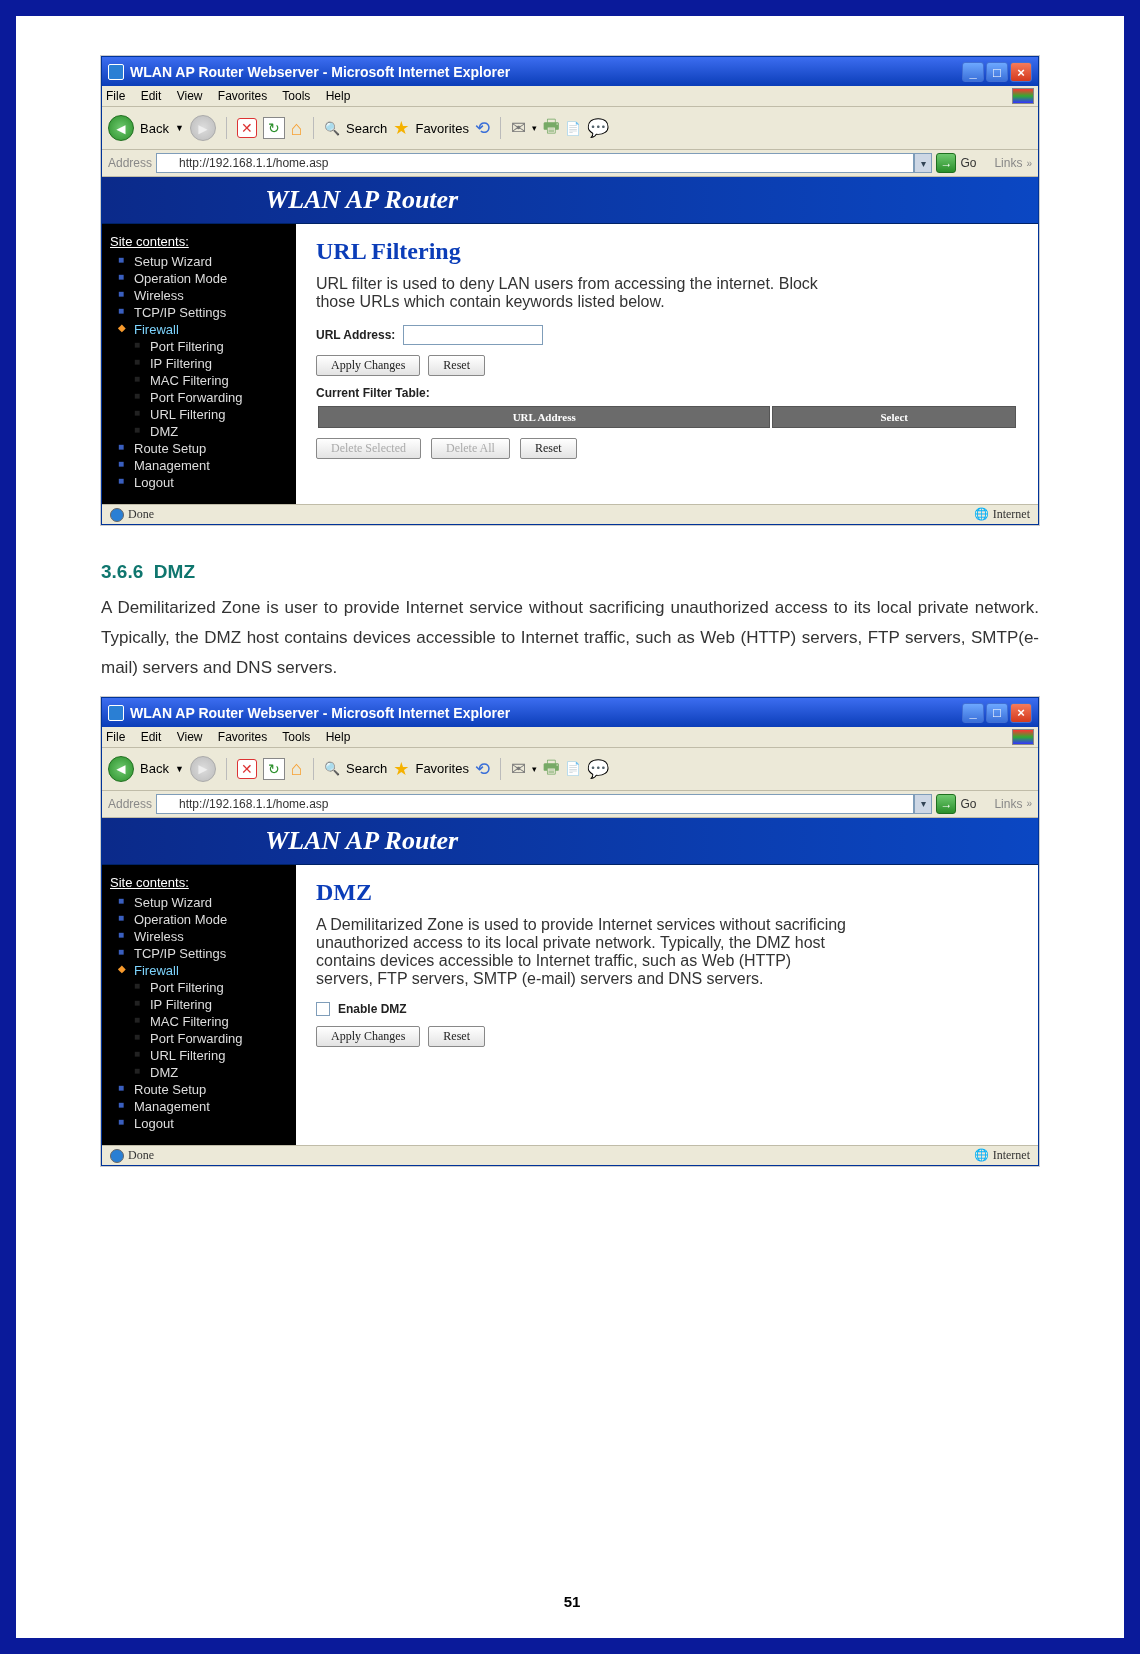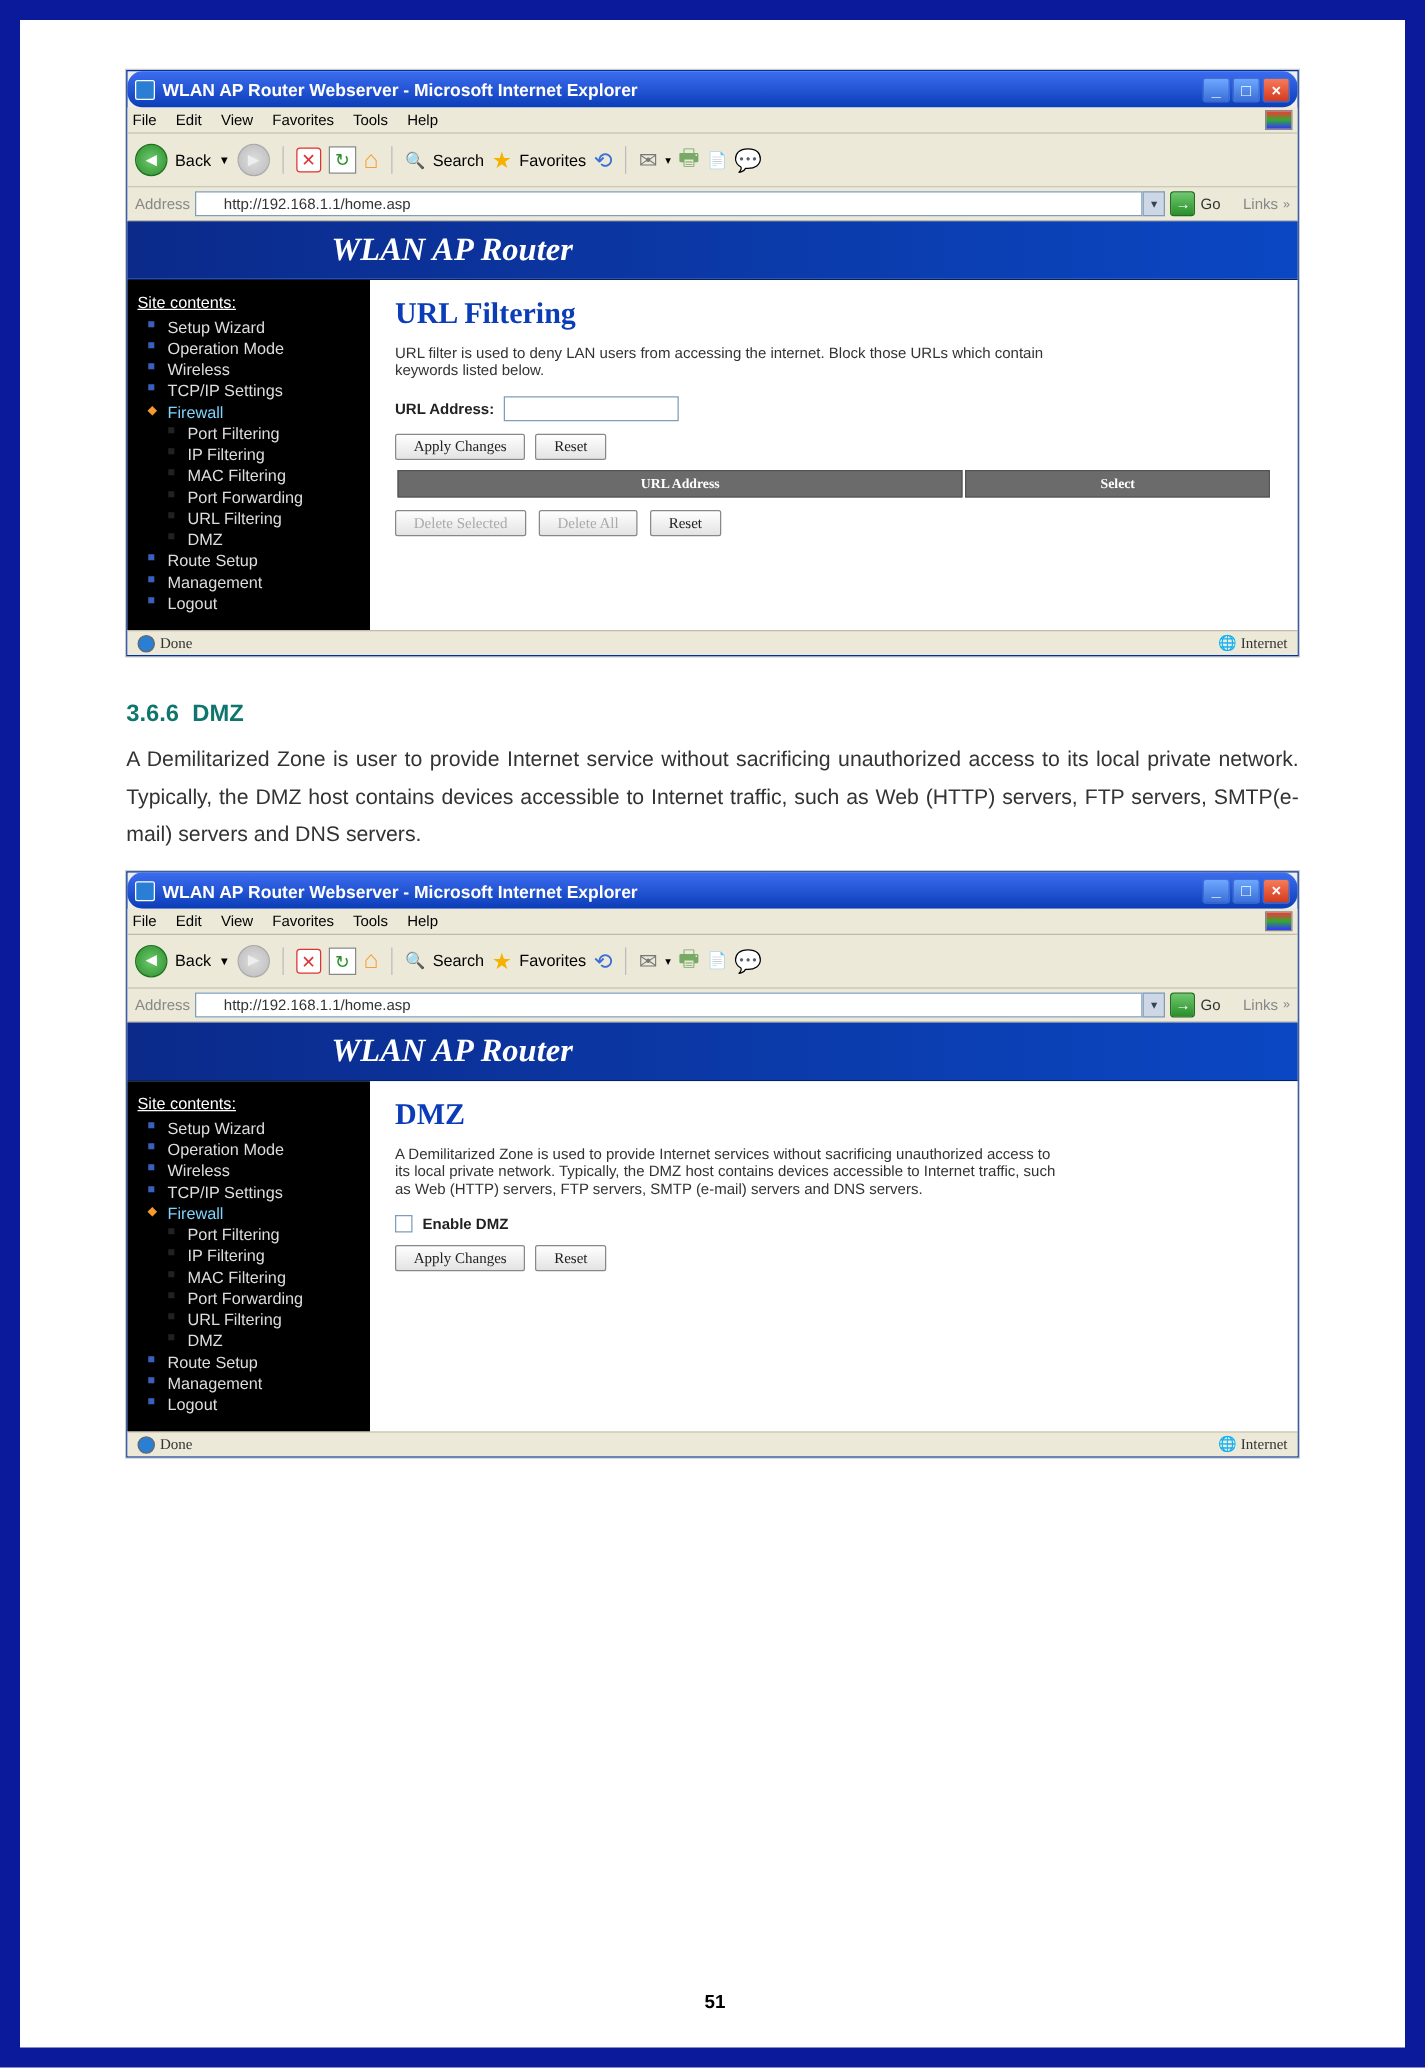--- a/index.html
+++ b/index.html
@@ -19,21 +19,20 @@
   }
   
   .titlebar {
     background: linear-gradient(to bottom, #3c6df0, #0b3db8);
     color: #fff;
     font: bold 14px Tahoma, sans-serif;
     padding: 5px 6px 4px 6px;
     display: flex;
     align-items: center;
     justify-content: space-between;
-    border-radius: 12px;
   }
   .titlebar-left { display: flex; align-items: center; gap: 6px; }
   .titlebar-icon { width: 16px; height: 16px; background: #2a7fd4; border: 1px solid #fff; border-radius: 2px; }
   .winbtns { display: flex; gap: 2px; }
   .winbtn {
     width: 22px; height: 20px; border: 1px solid #416fd4; border-radius: 3px;
     display: inline-flex; align-items: center; justify-content: center;
     font: bold 13px/1 sans-serif; color: #fff; cursor: default;
   }
   .winbtn.min, .winbtn.max { background: linear-gradient(#6da8ff,#3a6fd8); }
@@ -131,21 +130,21 @@
     background:#fff;
     padding: 14px 20px;
     font: 13px Tahoma, sans-serif;
     color:#222;
   }
   .ctitle {
     color:#0b3db8;
     font: bold 24px "Times New Roman", serif;
     margin-bottom:10px;
   }
-  .cdesc { font-size:12px; color:#333; margin-bottom:14px; max-width:530px; }
+  .cdesc { font-size:16px; color:#333; margin-bottom:14px; max-width:530px; }
   .formrow { display:flex; align-items:center; gap:8px; margin:6px 0;}
   .chk { width:14px;height:14px;border:1px solid #7f9db9;background:#fff;}
   .lbl { font-weight:bold; font-size:12px;}
   .txtin { border:1px solid #7f9db9;background:#fff;height:20px;width:140px;}
   .btn {
     border:1px solid #888; background:linear-gradient(#fff,#e3e3e3);
     padding:2px 14px; font:12px Tahoma; border-radius:2px; cursor:default;
   }
   .btn.dis { color:#aaa;text-align:right; }
   .tblhdr { font-weight:bold; font-size:12px; margin-top:10px;}
@@ -286,20 +285,21 @@
       <div class="ctitle">URL Filtering</div>
       <div class="cdesc">URL filter is used to deny LAN users from accessing the internet. Block those URLs which contain keywords listed below.</div>
       <div class="formrow">
         <span class="lbl">URL Address:</span>
         <span class="txtin"></span>
       </div>
       <div class="formrow" style="margin-top:10px">
         <span class="btn">Apply Changes</span>
         <span class="btn">Reset</span>
       </div>
+      <div class="tblhdr">Current Filter Table:</div>
       <table class="filtertbl">
         <tbody>
             <tr>
           <th style="width:65%">URL Address</th>
           <th>Select</th>
         </tr>
       </tbody>
         </table>
       <div class="btnrow">
         <span class="btn dis">Delete Selected</span>

